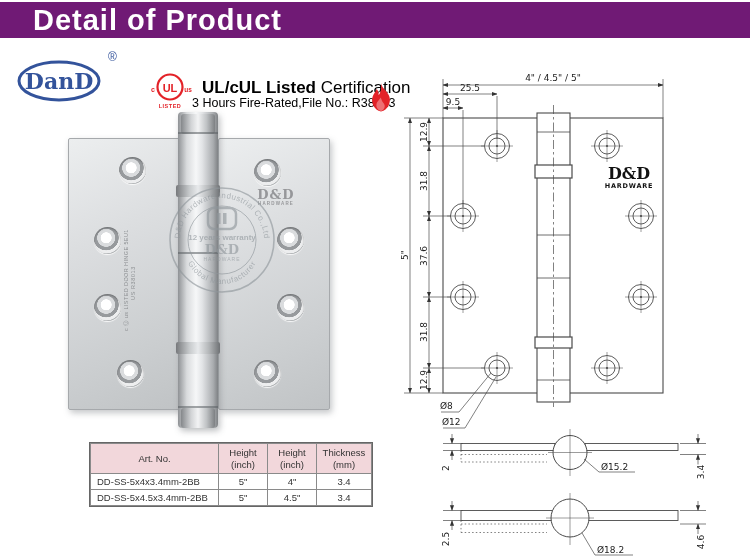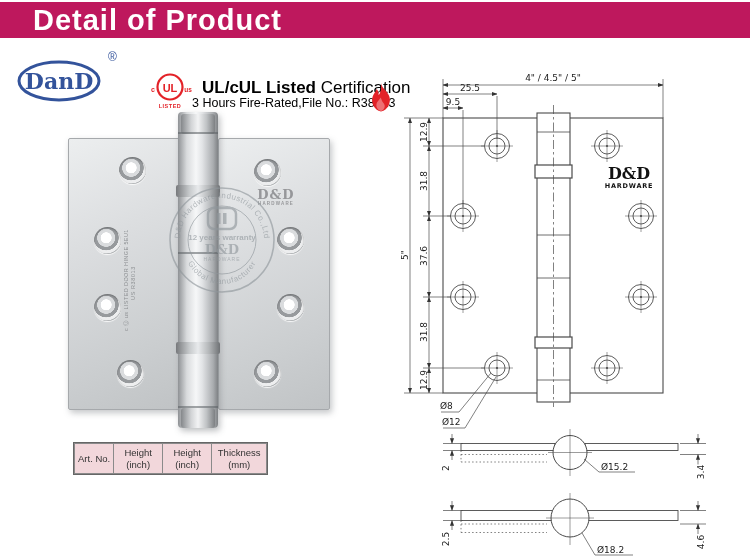--- a/index.html
+++ b/index.html
@@ -3,21 +3,21 @@
 <meta charset="utf-8">
 <style>
   html,body{margin:0;padding:0;}
   body{
     width:750px;height:559px;position:relative;background:#fff;
     font-family:"Liberation Sans", sans-serif;overflow:hidden;
   }
   
   .header-bar{
     position:absolute;left:0;top:2px;width:750px;height:36px;
-    background:#be185d;color:#fff;display:flex;align-items:center;
+    background:#701a75;color:#fff;display:flex;align-items:center;
   }
   .header-bar .title{
     font-size:29px;font-weight:bold;letter-spacing:1px;padding-left:33px;
     font-family:"Liberation Sans", sans-serif;
   }
   
   .dand-logo{position:absolute;left:15px;top:45px;width:110px;height:62px;}
   
   .cert{position:absolute;left:148px;top:70px;width:260px;height:46px;color:#000000;}
   .cert-l1{position:absolute;left:54px;top:8px;font-size:17px;white-space:nowrap;}
@@ -65,21 +65,21 @@
   }
   .ul-stamp .s1{font-size:5.5px;letter-spacing:.4px;white-space:nowrap;}
   .ul-stamp .s2{font-size:5.5px;letter-spacing:.6px;}
   .watermark{position:absolute;left:104px;top:72px;opacity:.62;}
   
   .drawing{position:absolute;left:395px;top:55px;}
   .drawing text{font-family:"DejaVu Sans", sans-serif;font-size:9px;fill:#222;}
   .drawing .brand-big{font-family:"DejaVu Serif", serif;font-size:16px;font-weight:bold;fill:#111;}
   .drawing .brand-small{font-size:6.5px;font-weight:bold;letter-spacing:.8px;fill:#111;}
   
-  .spec{position:absolute;left:74px;top:443px;border-collapse:collapse;font-size:9.5px;color:#333;}
+  .spec{position:absolute;left:90px;top:443px;border-collapse:collapse;font-size:9.5px;color:#333;}
   .spec th,.spec td{border:1px solid #8a8a8a;padding:0 3px;height:15px;}
   .spec thead th{background:#f2d7db;font-weight:normal;height:29px;text-align:center;line-height:1.25;}
   .spec td:first-child{text-align:left;padding-left:6px;width:118px;}
   .spec td.c,.spec th{text-align:center;}
   .spec th:nth-child(2),.spec th:nth-child(3){width:42px;}
   .spec th:nth-child(4){width:48px;}
   .spec{outline:1px solid #666;}
 </style>
 </head>
 <body>
@@ -361,14 +361,26 @@
           <div>Height</div>
           <div>(inch)</div>
         </th>
       <th>
           <div>Thickness</div>
           <div>(mm)</div>
         </th>
     </tr>
   </thead>
   <tbody>
+      <tr>
+        <td>DD-SS-5x4x3.4mm-2BB</td>
+        <td class="c">5"</td>
+        <td class="c">4"</td>
+        <td class="c">3.4</td>
+      </tr>
+      <tr>
+        <td>DD-SS-5x4.5x3.4mm-2BB</td>
+        <td class="c">5"</td>
+        <td class="c">4.5"</td>
+        <td class="c">3.4</td>
+      </tr>
     </tbody>
 </table>
 
 </body></html>

